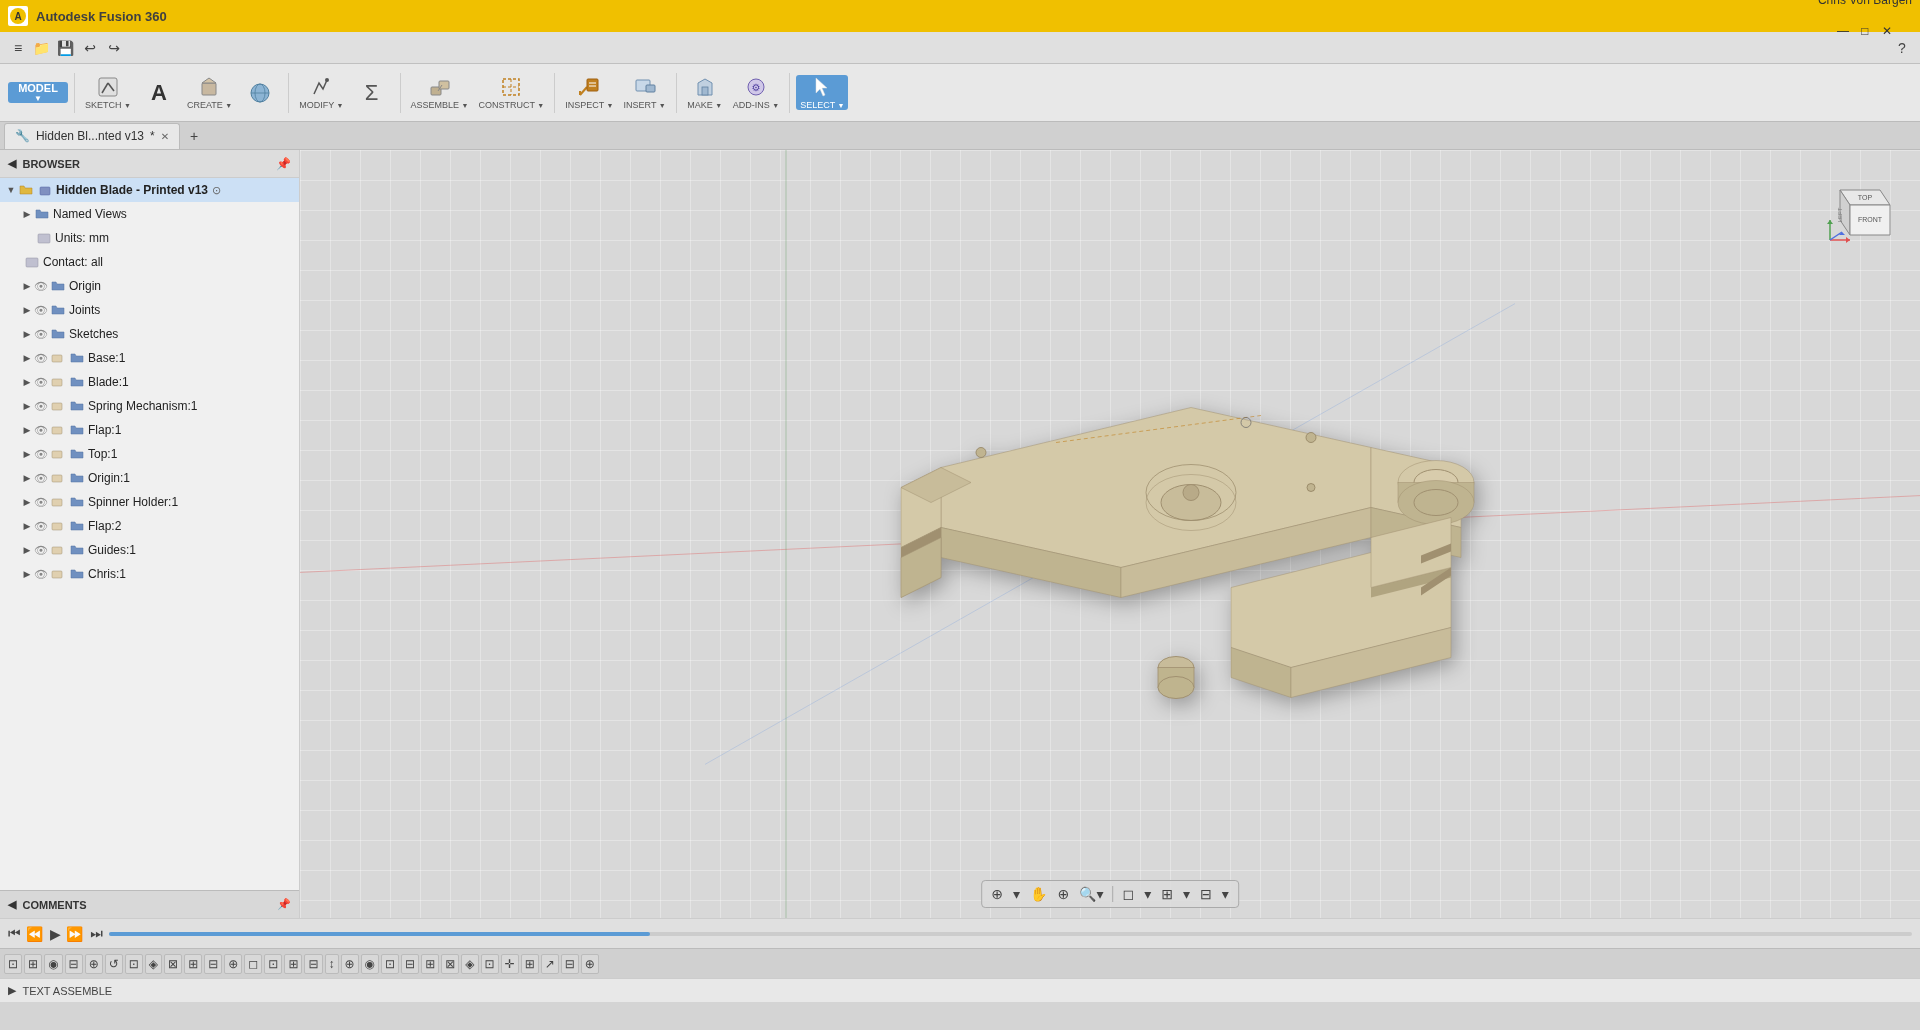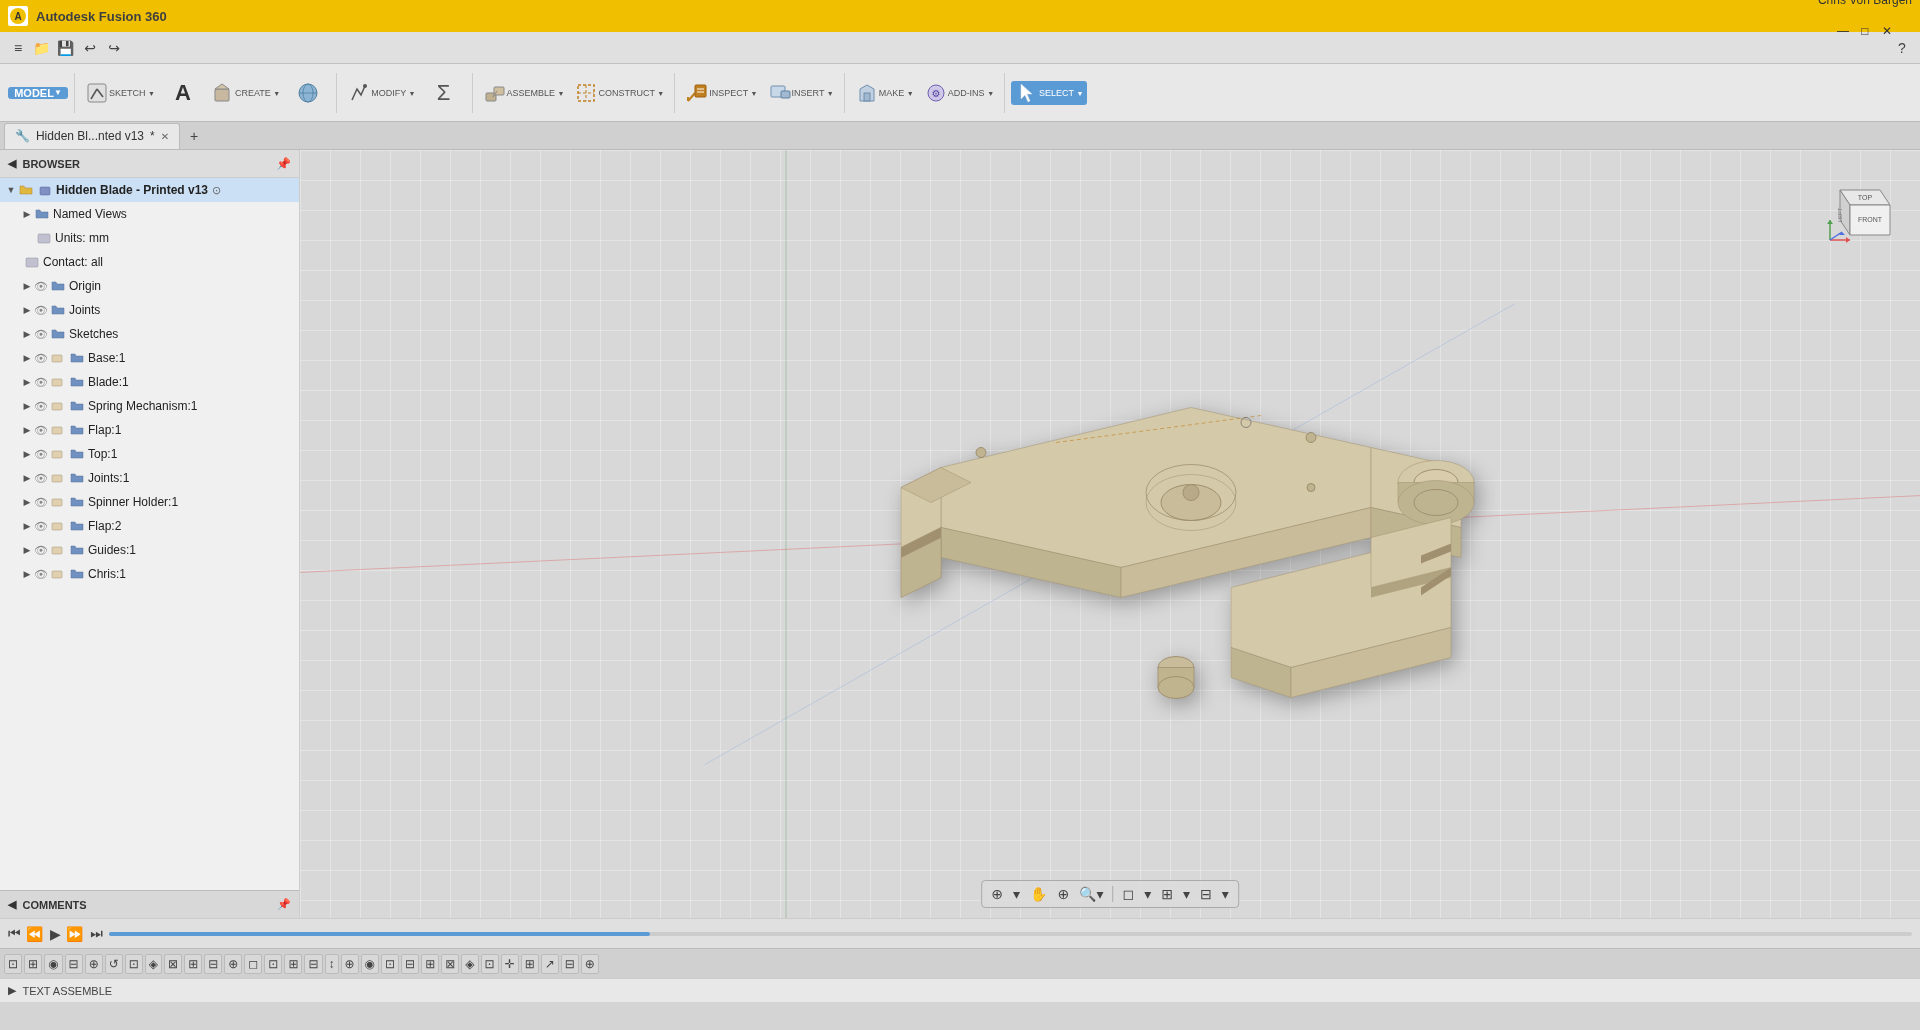--- a/index.html
+++ b/index.html
@@ -41,20 +41,21 @@
       height: 58px;
       background: #e8e8e8;
       display: flex;
       align-items: center;
       padding: 0 8px;
       gap: 2px;
       border-bottom: 1px solid #bbb;
     }
     .toolbar-group {
       display: flex;
+      flex-direction: column;
       align-items: center;
       justify-content: center;
       padding: 0 4px;
       cursor: pointer;
       border-radius: 3px;
       min-width: 44px;
     }
     .toolbar-group-label { font-size: 9px; color: #555; text-align: center; margin-top: 1px; }
     .toolbar-separator { width: 1px; height: 40px; background: #ccc; margin: 0 4px; }
 
@@ -583,21 +584,21 @@
         <div class="tree-icon">
           <svg width="14" height="12" viewBox="0 0 14 12">
               <rect x="1" y="3" width="10" height="7" rx="1" fill="#e0d0b0" stroke="#a09070" stroke-width="0.5"></rect>
             </svg>
         </div>
         <div class="tree-icon">
           <svg width="14" height="12" viewBox="0 0 14 12">
               <path d="M1 2 L5 2 L6 4 L13 4 L13 10 L1 10 Z" fill="#7090c0" stroke="#5070a0" stroke-width="0.5"></path>
             </svg>
         </div>
-        <span class="tree-label">Joints:1</span>
+        <span class="tree-label">Origin:1</span>
       </div>
 
       <div class="tree-item" style="padding-left:20px;">
         <div class="tree-expand">▶</div>
         <div class="tree-eye">👁</div>
         <div class="tree-icon">
           <svg width="14" height="12" viewBox="0 0 14 12">
               <rect x="1" y="3" width="10" height="7" rx="1" fill="#e0d0b0" stroke="#a09070" stroke-width="0.5"></rect>
             </svg>
         </div>

